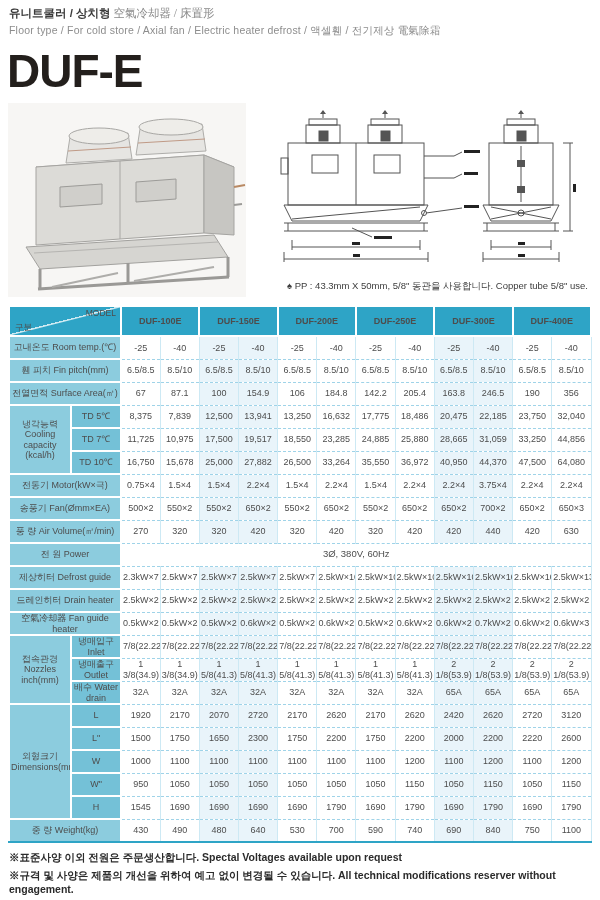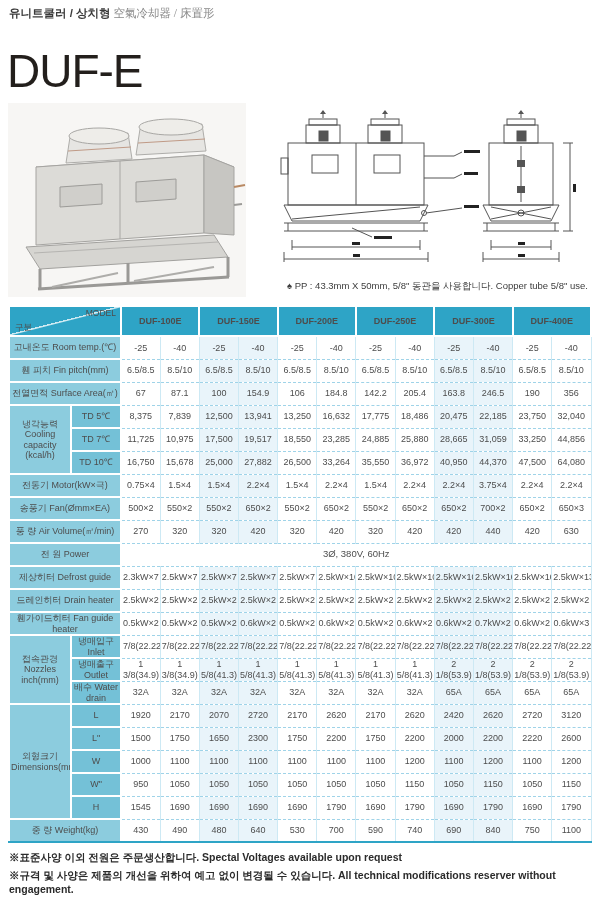--- a/index.html
+++ b/index.html
@@ -3,21 +3,21 @@
 <meta charset="utf-8">
 <style>
   html,body{margin:0;padding:0;background:#e9e9e9;}
   .page{position:relative;width:600px;height:900px;background:#ffffff;margin:0 auto;
         font-family:"Liberation Sans",sans-serif;overflow:hidden;}
   
   .subline1{position:absolute;left:9px;top:6px;font-size:11.5px;color:#8a8a8a;}
   .subline1 .ko{font-weight:bold;color:#3a3a3a;}
   .subline1 .cn{color:#8a8a8a;font-family:Liberation Serif, serif;}
   .subline2{position:absolute;left:9px;top:24px;font-size:10.5px;color:#8d8d8d;letter-spacing:.2px;}
-  .bigtitle{position:absolute;left:7px;top:44px;font-size:46px;font-weight:400;
+  .bigtitle{position:absolute;left:7px;top:44px;font-size:46px;font-weight:700;
             letter-spacing:-1px;color:#231f1c;font-family:"Liberation Sans",sans-serif;}
   
   .photo{position:absolute;left:8px;top:103px;width:238px;height:194px;}
   .drawing{position:absolute;left:276px;top:110px;width:318px;height:166px;}
   .ppnote{position:absolute;left:287px;top:280px;font-size:9.5px;color:#3c3c3c;}
   
   .spec{position:absolute;left:8px;top:305px;width:584px;border-collapse:collapse;table-layout:fixed;}
   .spec td{padding:0 1px;vertical-align:middle;text-align:center;color:#4d4d4d;
            font-size:9px;line-height:1.15;overflow:hidden;}
   .spec tr{height:23px;}
@@ -41,20 +41,21 @@
   .foot.f2{top:869px;}
 </style>
 </head>
 <body>
 
 <div class="page" style="--teal: #2ea4c6; --lbl: #8cccde; --sub: #74c1d7; --tint: #e9f4fa;">
 
   <div class="subline1">
     <span class="ko">유니트쿨러 / 상치형</span><span class="cn"> 空氣冷却器 / 床置形</span>
   </div>
+  <div class="subline2">Floor type / For cold store / Axial fan / Electric heater defrost / 액셀휀 / 전기제상 電氣除霜</div>
   <div class="bigtitle">DUF-E</div>
 
   <svg class="photo" viewBox="0 0 238 194">
     <rect x="0" y="0" width="238" height="194" fill="#f7f6f4"></rect>
 
     <polygon points="62,34 120,30 124,56 58,60" fill="#e6e5e2" stroke="#aeadaa" stroke-width="1"></polygon>
     <ellipse cx="91" cy="33" rx="30" ry="8" fill="#eeede9" stroke="#a8a7a4"></ellipse>
     <line x1="60" y1="48" x2="123" y2="44" stroke="#c09a86" stroke-width="1"></line>
     <polygon points="132,26 194,21 198,48 128,52" fill="#e6e5e2" stroke="#aeadaa" stroke-width="1"></polygon>
     <ellipse cx="163" cy="24" rx="32" ry="8" fill="#eeede9" stroke="#a8a7a4"></ellipse>
@@ -372,21 +373,21 @@
           <td class="d">2.5kW×2</td>
           <td class="d">2.5kW×2</td>
           <td class="d">2.5kW×2</td>
           <td class="d">2.5kW×2</td>
           <td class="d tint">2.5kW×2</td>
           <td class="d tint">2.5kW×2</td>
           <td class="d">2.5kW×2</td>
           <td class="d">2.5kW×2</td>
         </tr>
         <tr>
-          <td class="lbl" colspan="2">휀가이드히터 Fan guide heater</td>
+          <td class="lbl" colspan="2">空氣冷却器 Fan guide heater</td>
           <td class="d">0.5kW×2</td>
           <td class="d">0.5kW×2</td>
           <td class="d tint">0.5kW×2</td>
           <td class="d tint">0.6kW×2</td>
           <td class="d">0.5kW×2</td>
           <td class="d">0.6kW×2</td>
           <td class="d">0.5kW×2</td>
           <td class="d">0.6kW×2</td>
           <td class="d tint">0.6kW×2</td>
           <td class="d tint">0.7kW×2</td>

